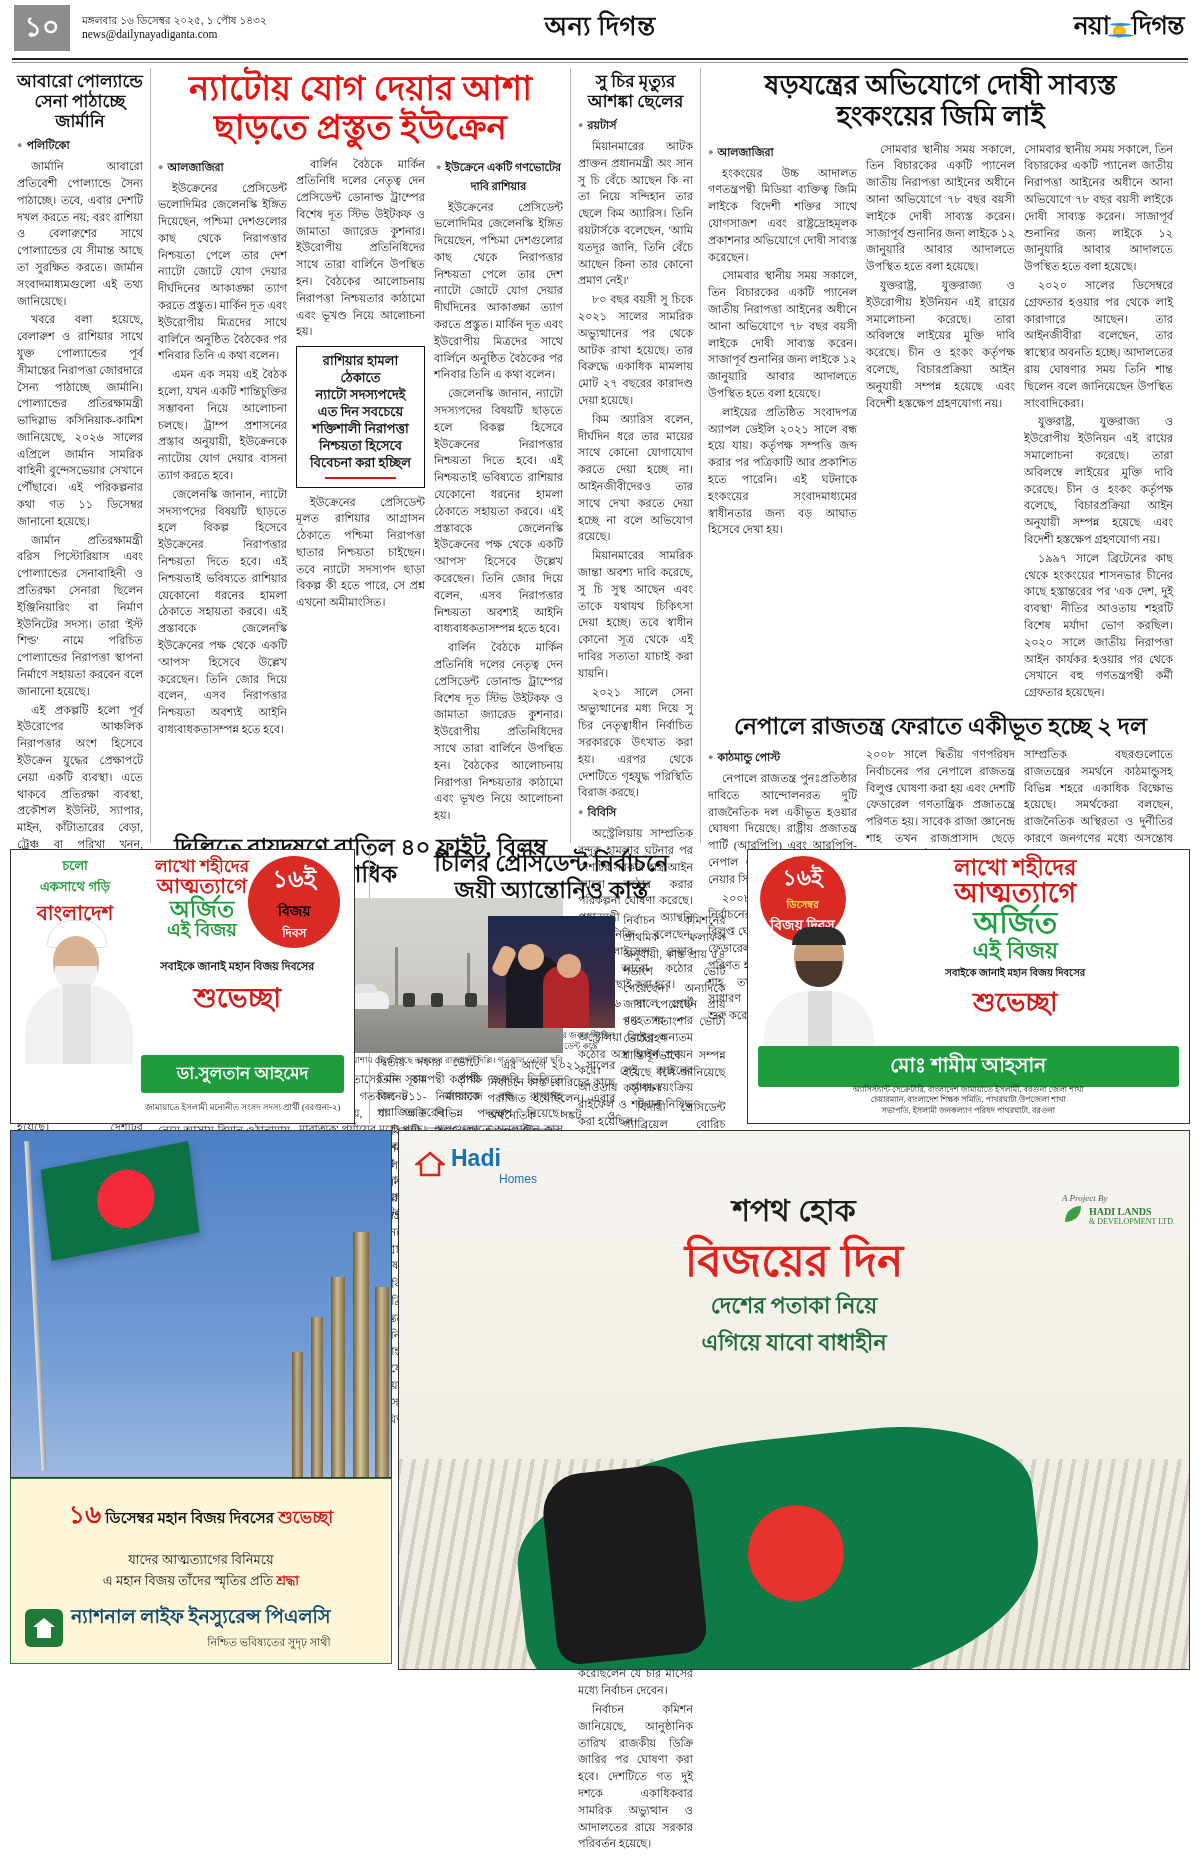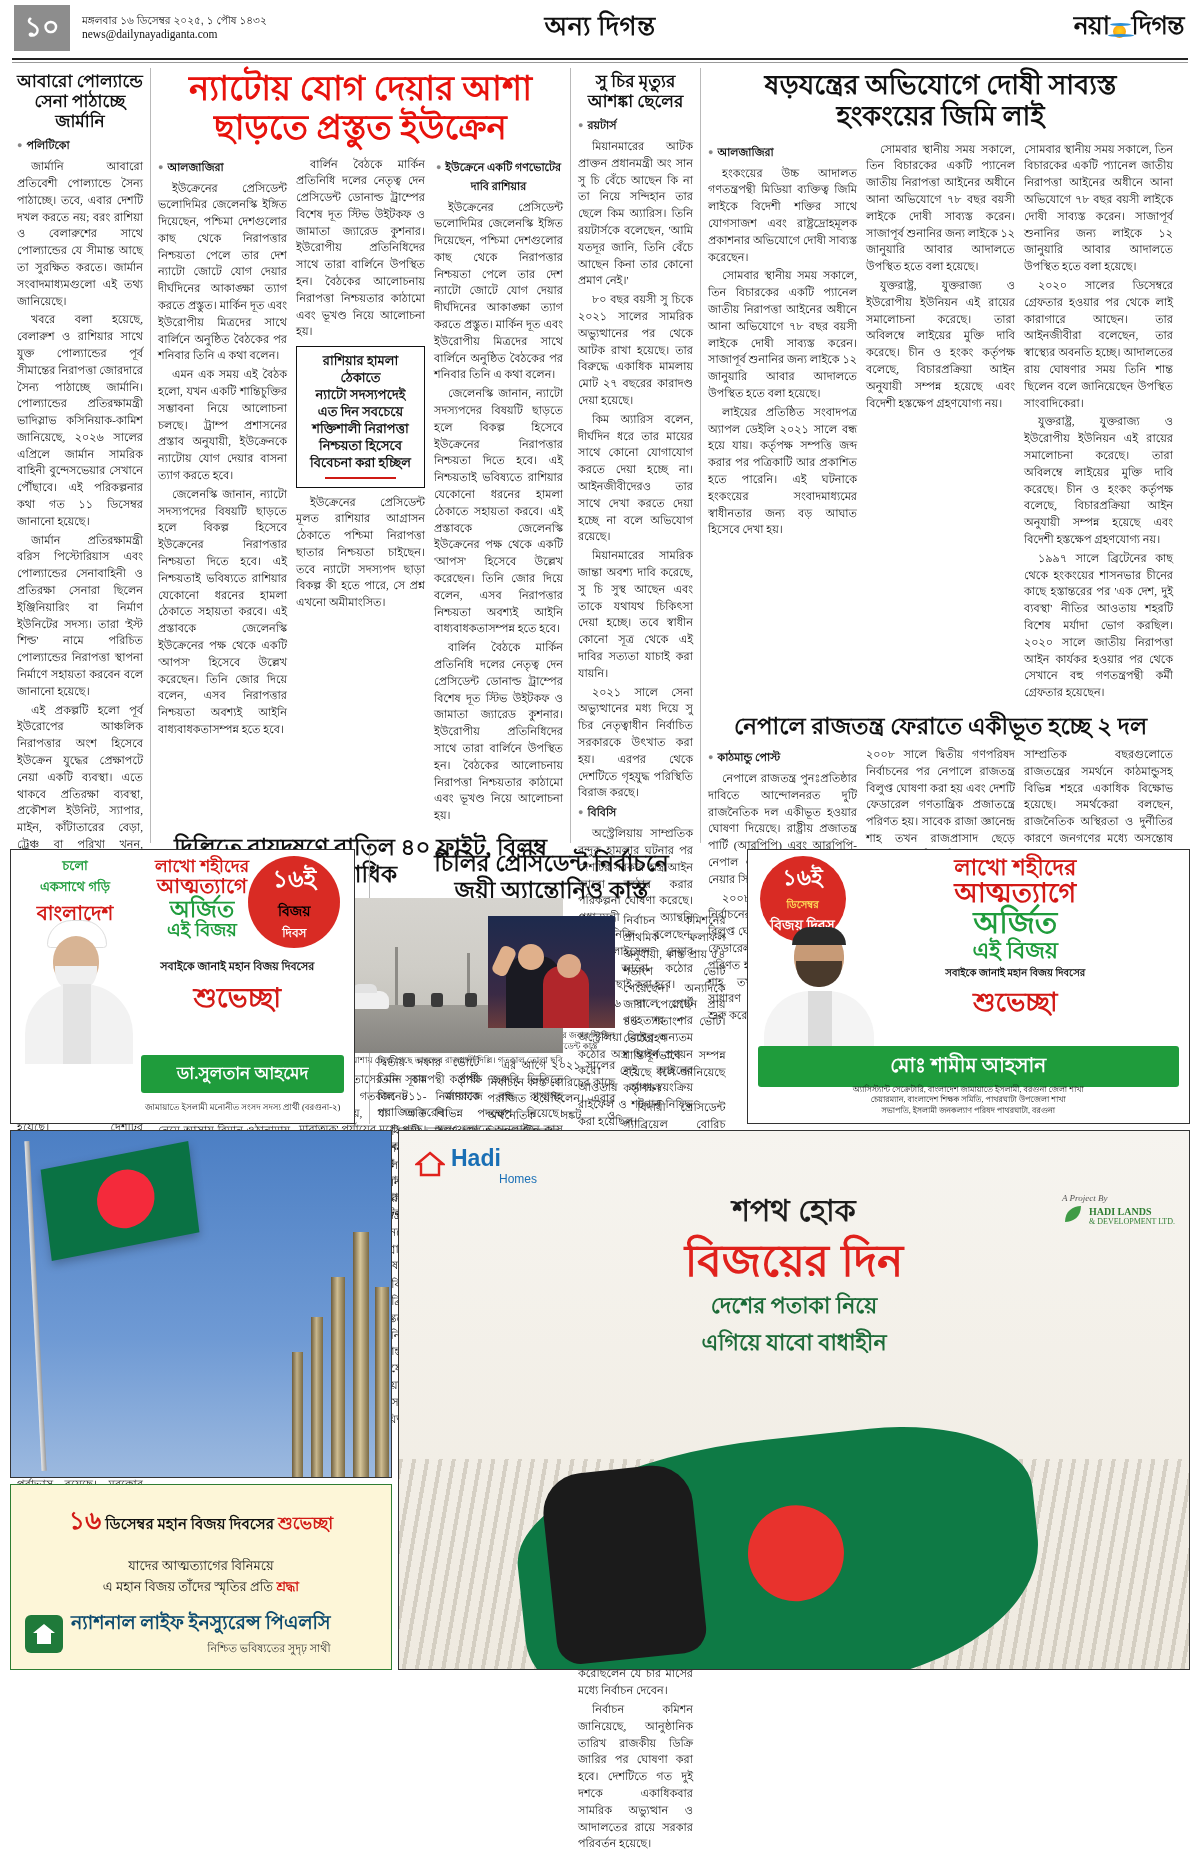--- a/index.html
+++ b/index.html
@@ -357,21 +357,21 @@
       <div style="position:absolute;left:10px;right:10px;bottom:6px;text-align:center;font-size:8px;line-height:1.35;">
         <div>অ্যাসিস্ট্যান্ট সেক্রেটারি, বাংলাদেশ জামায়াতে ইসলামী, বরগুনা জেলা শাখা</div>
         <div>চেয়ারম্যান, বাংলাদেশ শিক্ষক সমিতি, পাথরঘাটা উপজেলা শাখা</div>
         <div>সভাপতি, ইসলামী জনকল্যাণ পরিষদ পাথরঘাটা, বরগুনা</div>
       </div>
     </div>
   </div>
 
   <div style="display:flex;gap:6px;margin-top:6px;height:540px;">
 
-    <div style="width:382px;display:flex;flex-direction:column;gap:6px;">
+    <div style="width:382px;display:flex;flex-direction:column;gap:0;">
       <div class="ad flagart" style="height:348px;">
         <div class="mast"></div>
         <div class="flag"></div>
         <div class="monu">
           <div style="position:absolute;right:28px;bottom:0;width:16px;height:245px;background:linear-gradient(90deg,#6d5d3d,#d8c79b 45%,#7a6a45);"></div>
           <div style="position:absolute;right:52px;bottom:0;width:14px;height:200px;background:linear-gradient(90deg,#6d5d3d,#cfbd92 45%,#7a6a45);"></div>
           <div style="position:absolute;right:74px;bottom:0;width:12px;height:160px;background:linear-gradient(90deg,#6d5d3d,#c7b68c 45%,#7a6a45);"></div>
           <div style="position:absolute;right:94px;bottom:0;width:11px;height:125px;background:linear-gradient(90deg,#6d5d3d,#bfae85 45%,#7a6a45);"></div>
           <div style="position:absolute;right:8px;bottom:0;width:14px;height:190px;background:linear-gradient(90deg,#6d5d3d,#cfbd92 45%,#7a6a45);"></div>
         </div>

